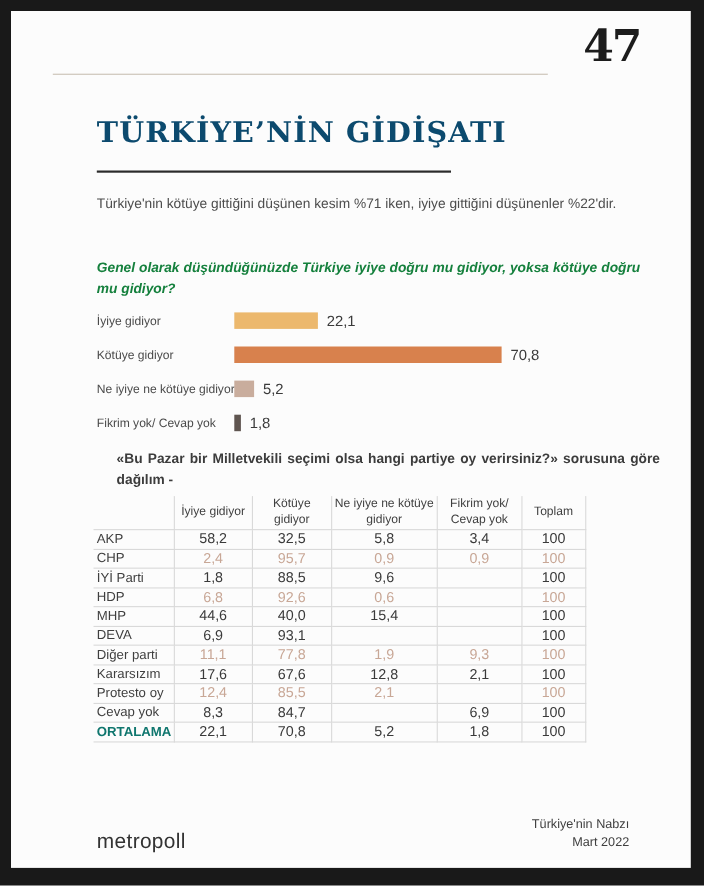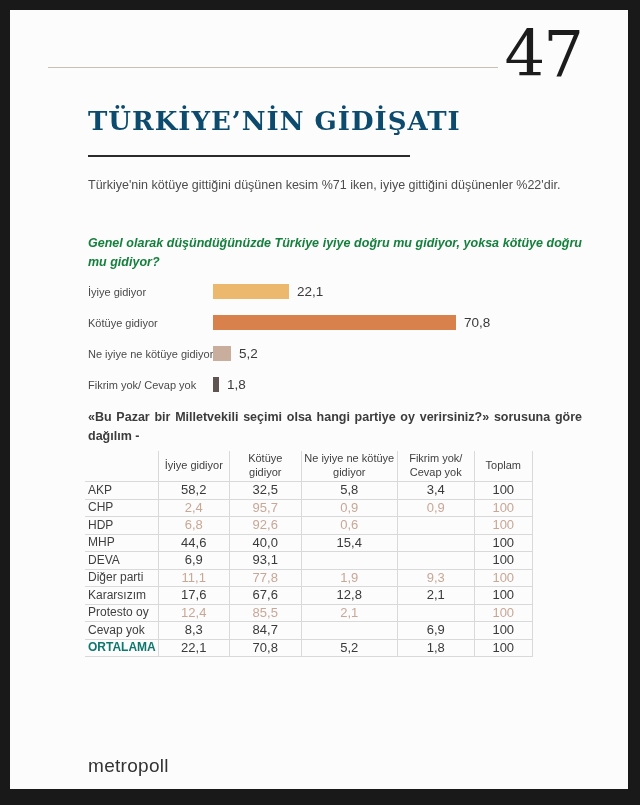--- a/index.html
+++ b/index.html
@@ -17,21 +17,21 @@
     overflow:hidden;
   }
   
   .header-rule{
     position:absolute;left:38px;top:57px;
     width:450px;height:1px;background:#c9c0b4;
   }
   .page-number{
     position:absolute;right:46px;top:12px;
     font-family:"DejaVu Serif",serif;
-    font-weight:normal;font-size:64px;line-height:1;
+    font-weight:bold;font-size:40px;line-height:1;
     color:#1c1c1c;letter-spacing:-2px;
   }
   
   .title{
     position:absolute;left:78px;top:96px;margin:0;
     font-family:"DejaVu Serif",serif;
     font-weight:bold;font-size:26px;letter-spacing:1px;
     color:#0c4a6e;white-space:nowrap;text-align:right;
   }
   .title-underline{
@@ -54,21 +54,21 @@
   .chart-row{display:flex;align-items:center;height:31px;}
   .chart-label{
     width:125px;flex:0 0 125px;
     font-size:11px;color:#4a4a4a;white-space:nowrap;
   }
   .chart-bar-area{display:flex;align-items:center;}
   .chart-bar{height:15px;flex:0 0 auto;}
   .chart-value{margin-left:8px;font-size:13.5px;color:#3a3a3a;}
   
   .table-intro{
-    position:absolute;left:78px;top:398px;margin:0;
+    position:absolute;left:96px;top:398px;margin:0;
     width:494px;font-size:12.5px;line-height:1.5;
     font-weight:bold;color:#3c3c3c;text-align:justify;
   }
   
   .results{
     position:absolute;left:75px;top:441px;
     border-collapse:collapse;table-layout:fixed;
   }
   .results th,.results td{
     border-right:1px solid #d9d9d9;
@@ -179,20 +179,28 @@
           <td>100</td>
         </tr>
         <tr class="muted">
           <td class="row-label">CHP</td>
           <td>2,4</td>
           <td>95,7</td>
           <td>0,9</td>
           <td>0,9</td>
           <td>100</td>
         </tr>
+        <tr>
+          <td class="row-label">İYİ Parti</td>
+          <td>1,8</td>
+          <td>88,5</td>
+          <td>9,6</td>
+          <td></td>
+          <td>100</td>
+        </tr>
         <tr class="muted">
           <td class="row-label">HDP</td>
           <td>6,8</td>
           <td>92,6</td>
           <td>0,6</td>
           <td></td>
           <td>100</td>
         </tr>
         <tr>
           <td class="row-label">MHP</td>
@@ -248,15 +256,19 @@
           <td>70,8</td>
           <td>5,2</td>
           <td>1,8</td>
           <td>100</td>
         </tr>
       </tbody>
   </table>
 
   <div class="footer">
     <span class="brand">metropoll</span>
+    <div class="footer-right">
+      <div>Türkiye'nin Nabzı</div>
+      <div>Mart 2022</div>
+    </div>
   </div>
 
 </div>
 
 </body></html>

